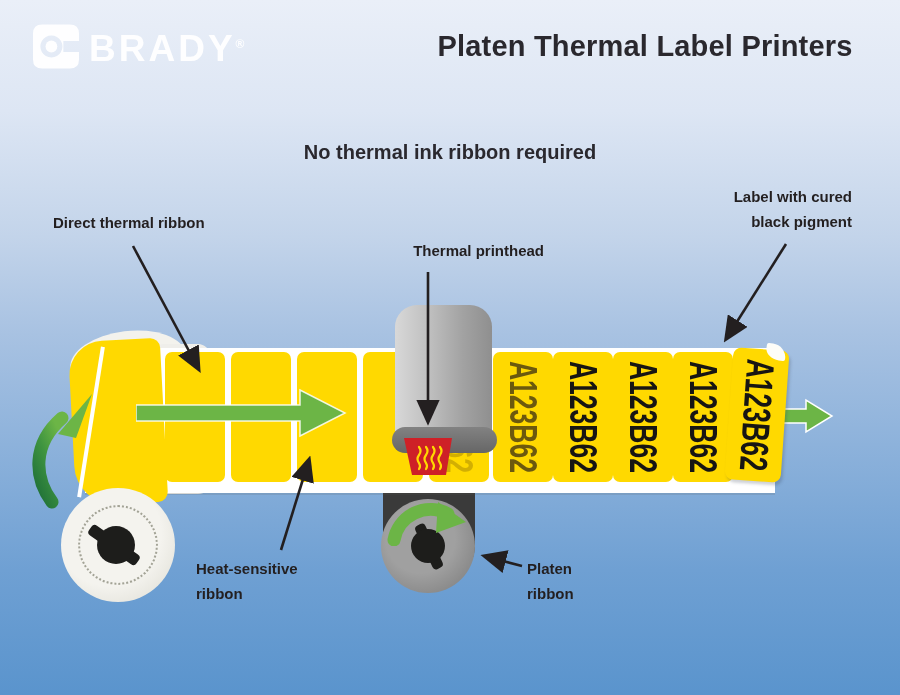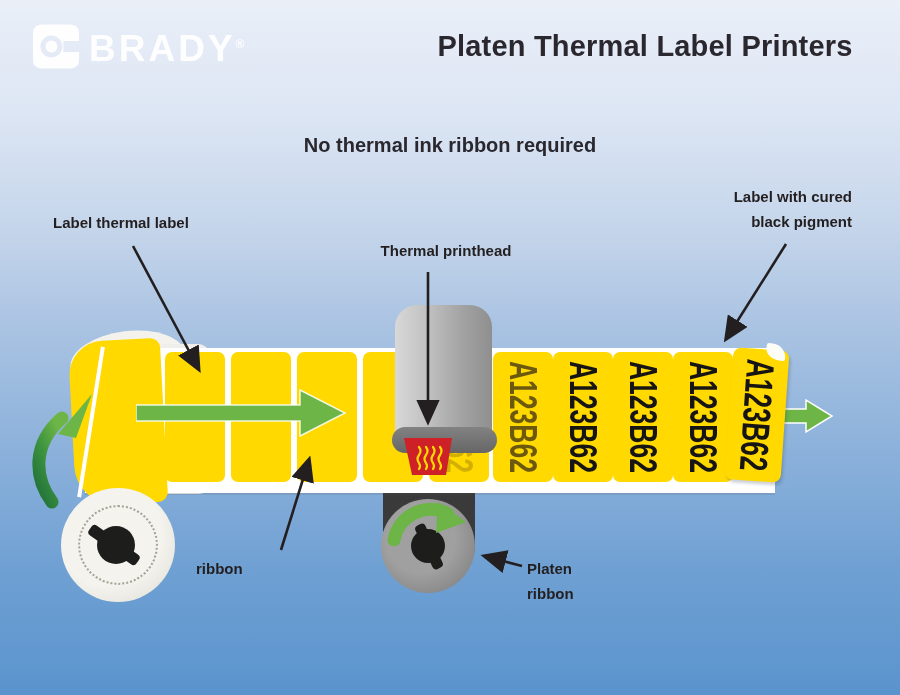--- a/index.html
+++ b/index.html
@@ -7,21 +7,21 @@
     position:relative;width:900px;height:695px;overflow:hidden;
     font-family:"Liberation Sans","DejaVu Sans",sans-serif;
     background:linear-gradient(180deg,#eaeff8 0%,#dde6f4 16%,#c3d4ea 34%,#a8c2e2 48%,#8db2db 64%,#6fa0d3 82%,#5a94cd 100%);
   }
   .abs{position:absolute;}
   
   .brand{left:33px;top:21px;display:flex;align-items:center;gap:10px;color:rgba(255,255,255,.95);}
   .brand-word{font-size:37px;font-weight:700;letter-spacing:3px;line-height:46px;}
   .brand-reg{font-size:12px;vertical-align:super;letter-spacing:0;}
   .title{left:420px;top:30px;width:450px;text-align:center;font-size:29px;font-weight:700;color:#2a282e;letter-spacing:.2px;}
-  .subtitle{left:240px;top:134px;width:420px;text-align:center;font-size:20px;font-weight:700;color:#2a282e;}
+  .subtitle{left:240px;top:141px;width:420px;text-align:center;font-size:20px;font-weight:700;color:#2a282e;}
   
   .callout{font-size:15px;font-weight:700;color:#231f20;line-height:25px;}
   
   .backing{left:85px;top:348px;width:690px;height:145px;background:#ffffff;z-index:3;
            box-shadow:0 2px 0 rgba(90,90,80,.15);}
   .label{top:352px;width:60px;height:130px;background:#FFD900;border-radius:7px;z-index:4;}
   .vtext{position:absolute;left:50%;top:50%;width:130px;height:30px;line-height:30px;text-align:center;
          transform:translate(-50%,-50%) rotate(90deg) scale(1.02,1.5);
          font-size:26px;font-weight:800;letter-spacing:0;color:#171513;white-space:nowrap;}
   .faint .vtext{color:rgba(125,98,5,.35);}
@@ -67,27 +67,28 @@
              M33 18 H50 V30 H33 Z"></path>
         <circle cx="20" cy="24" r="6.4" fill="rgba(255,255,255,.95)"></circle>
       </svg>
     </span>
     <span class="brand-word"><span>BRADY</span><span class="brand-reg">®</span></span>
   </div>
 
   <div class="abs title">Platen Thermal Label Printers</div>
   <div class="abs subtitle">No thermal ink ribbon required</div>
 
-  <div class="abs callout" style="left:53px;top:210px;">Label thermal label</div>
-  <div class="abs callout" style="left:348px;top:238px;width:196px;text-align:center;">Thermal printhead</div>
+  <div class="abs callout" style="left:53px;top:210px;">Direct thermal ribbon</div>
+  <div class="abs callout" style="left:348px;top:238px;width:196px;text-align:right;">Thermal printhead</div>
   <div class="abs callout" style="left:640px;top:184px;width:212px;text-align:right;">
     <div>Label with cured</div>
     <div>black pigment</div>
   </div>
   <div class="abs callout" style="left:196px;top:556px;">
+    <div>Heat-sensitive</div>
     <div>ribbon</div>
   </div>
   <div class="abs callout" style="left:527px;top:556px;">
     <div>Platen</div>
     <div>ribbon</div>
   </div>
 
   <div class="abs platen-body"></div>
   <div class="abs platen-face">
     <div class="hub-bar" style="left:24px;top:42px;width:48px;height:11px;transform:rotate(65deg);"></div>

